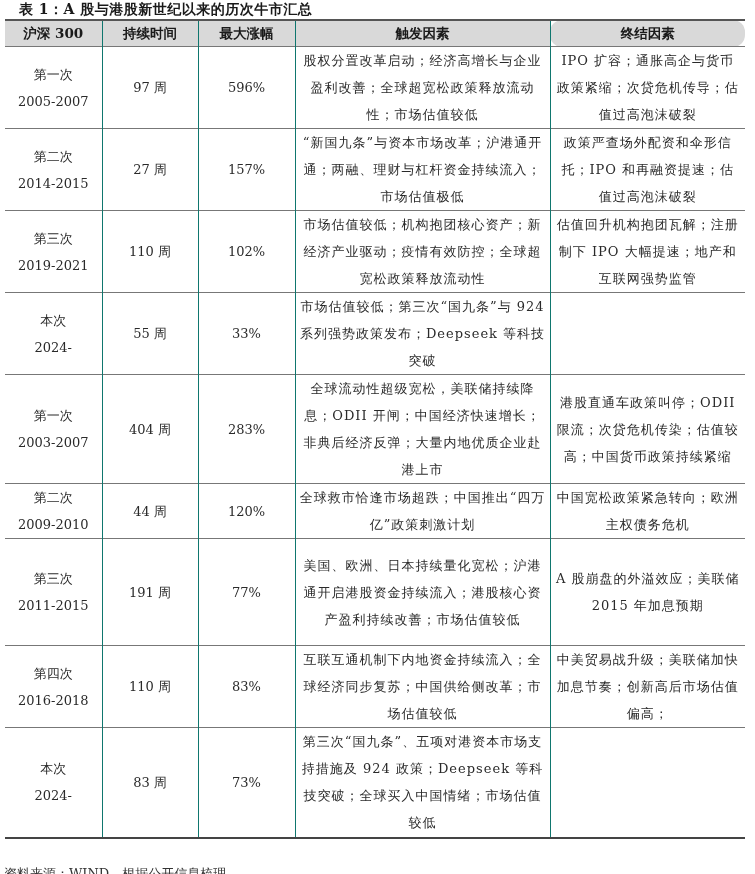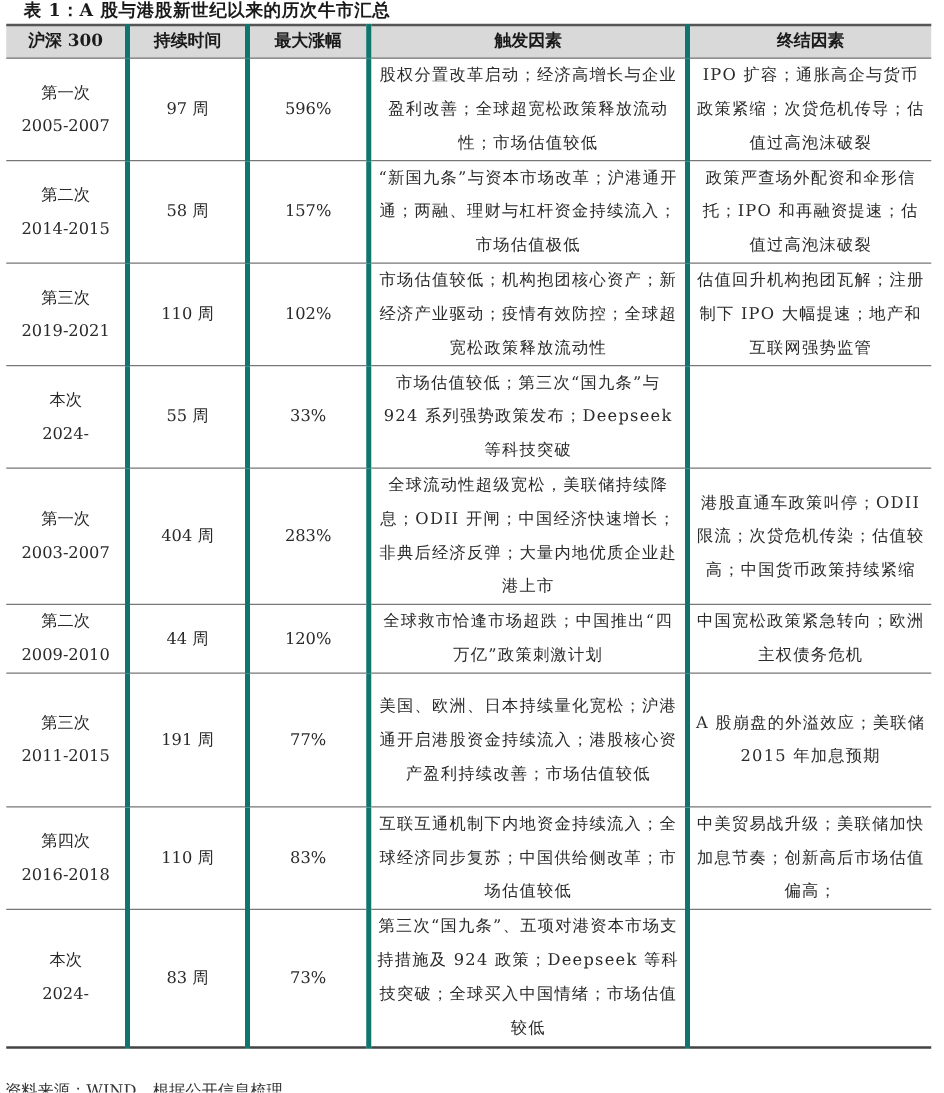--- a/index.html
+++ b/index.html
@@ -2,24 +2,24 @@
 <html><head>
 <meta charset="utf-8">
 <style>
   html, body { margin: 0; padding: 0; background: #ffffff; }
   body { width: 755px; height: 874px; position: relative; overflow: hidden;
          font-family: "DejaVu Serif", "Liberation Serif", serif; color: #2a2a2a; }
   .caption { position: absolute; left: 19px; top: 1px; font-size: 14px; font-weight: bold;
              letter-spacing: 0.5px; color: #1a1a1a; line-height: 17px; }
   table.summary { position: absolute; left: 5px; top: 19px; width: 740px;
                   border-collapse: collapse; table-layout: fixed; font-size: 13px; }
-  table.summary td, table.summary th { border-left: 1px solid #555; border-right: 4px solid #0f766e;
+  table.summary td, table.summary th { border-left: 1px solid #555; border-right: 1px solid #0f766e;
       text-align: center; vertical-align: middle; padding: 0 4px; line-height: 27px; }
   table.summary td:first-child, table.summary th:first-child { border-left: none; }
-  table.summary td:last-child, table.summary th:last-child { border-right: none; }
+  table.summary td:last-child, table.summary th:last-child { border-right: none; border-radius: 12px; }
   table.summary tr { border-bottom: 1.5px solid #777; }
   tr.hdr { background: #d9d9d9; border-top: 2px solid #555; border-bottom: 2px solid #555; }
   tr.hdr th { font-weight: bold; font-size: 13.5px; height: 25px; line-height: 25px; color: #1a1a1a; }
   tr.last { border-bottom: 2px solid #444 !important; }
   .factor { line-height: 27px; font-size: 13px; letter-spacing: 1px; padding: 0 6px; }
   .period-name { display: block; }
   .source { position: absolute; left: 4px; top: 853px; font-size: 13px; color: #333; line-height: 18px; margin-top: 12px; }
 </style>
 </head>
 <body>
@@ -51,21 +51,21 @@
       <td>97 周</td>
       <td>596%</td>
       <td class="factor">股权分置改革启动；经济高增长与企业盈利改善；全球超宽松政策释放流动性；市场估值较低</td>
       <td class="factor">IPO 扩容；通胀高企与货币政策紧缩；次贷危机传导；估值过高泡沫破裂</td>
     </tr>
     <tr style="height:81px">
       <td>
           <span class="period-name">第二次</span>
           <span class="period-name">2014-2015</span>
         </td>
-      <td>58 周</td>
+      <td>27 周</td>
       <td>157%</td>
       <td class="factor">“新国九条”与资本市场改革；沪港通开通；两融、理财与杠杆资金持续流入；市场估值极低</td>
       <td class="factor">政策严查场外配资和伞形信托；IPO 和再融资提速；估值过高泡沫破裂</td>
     </tr>
     <tr style="height:82px">
       <td>
           <span class="period-name">第三次</span>
           <span class="period-name">2019-2021</span>
         </td>
       <td>110 周</td>

